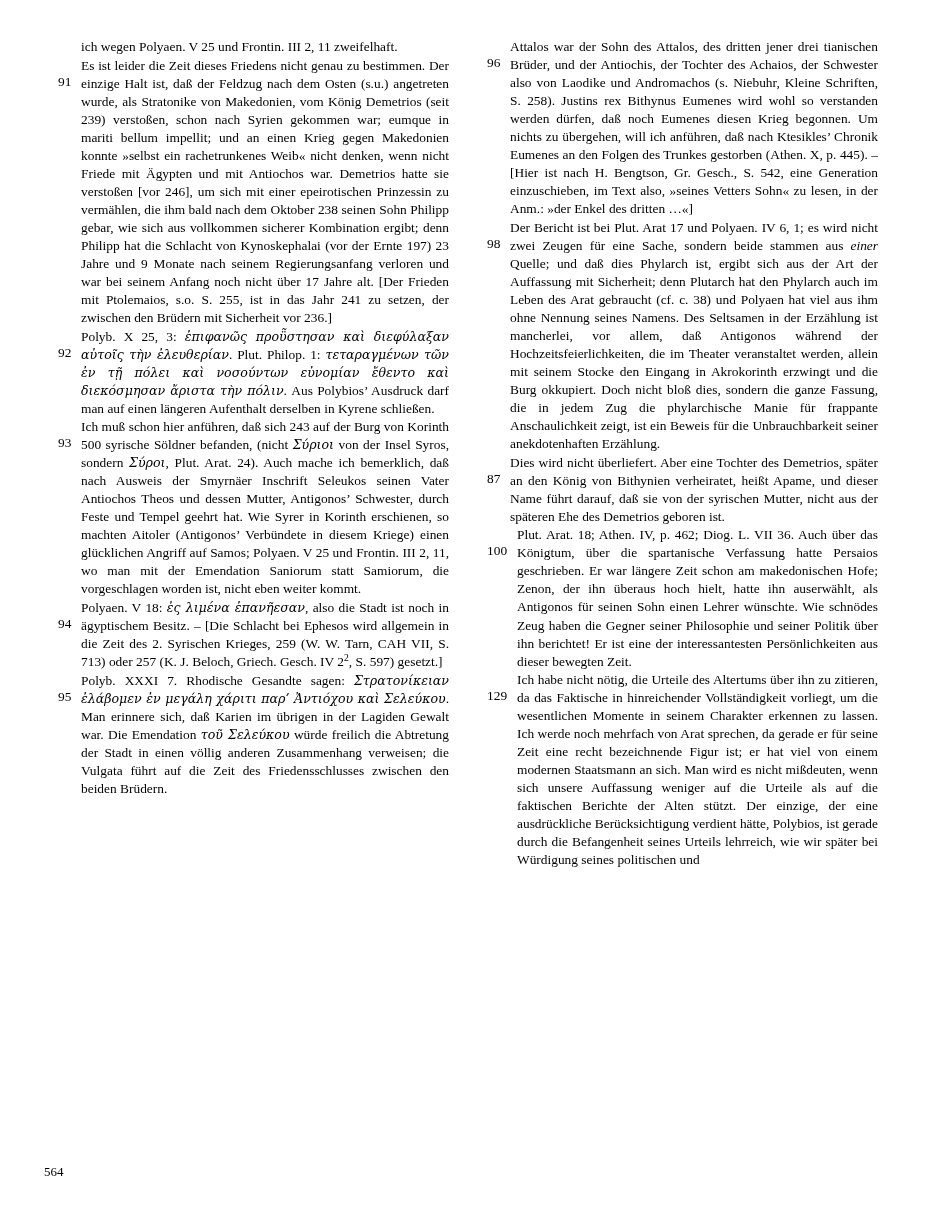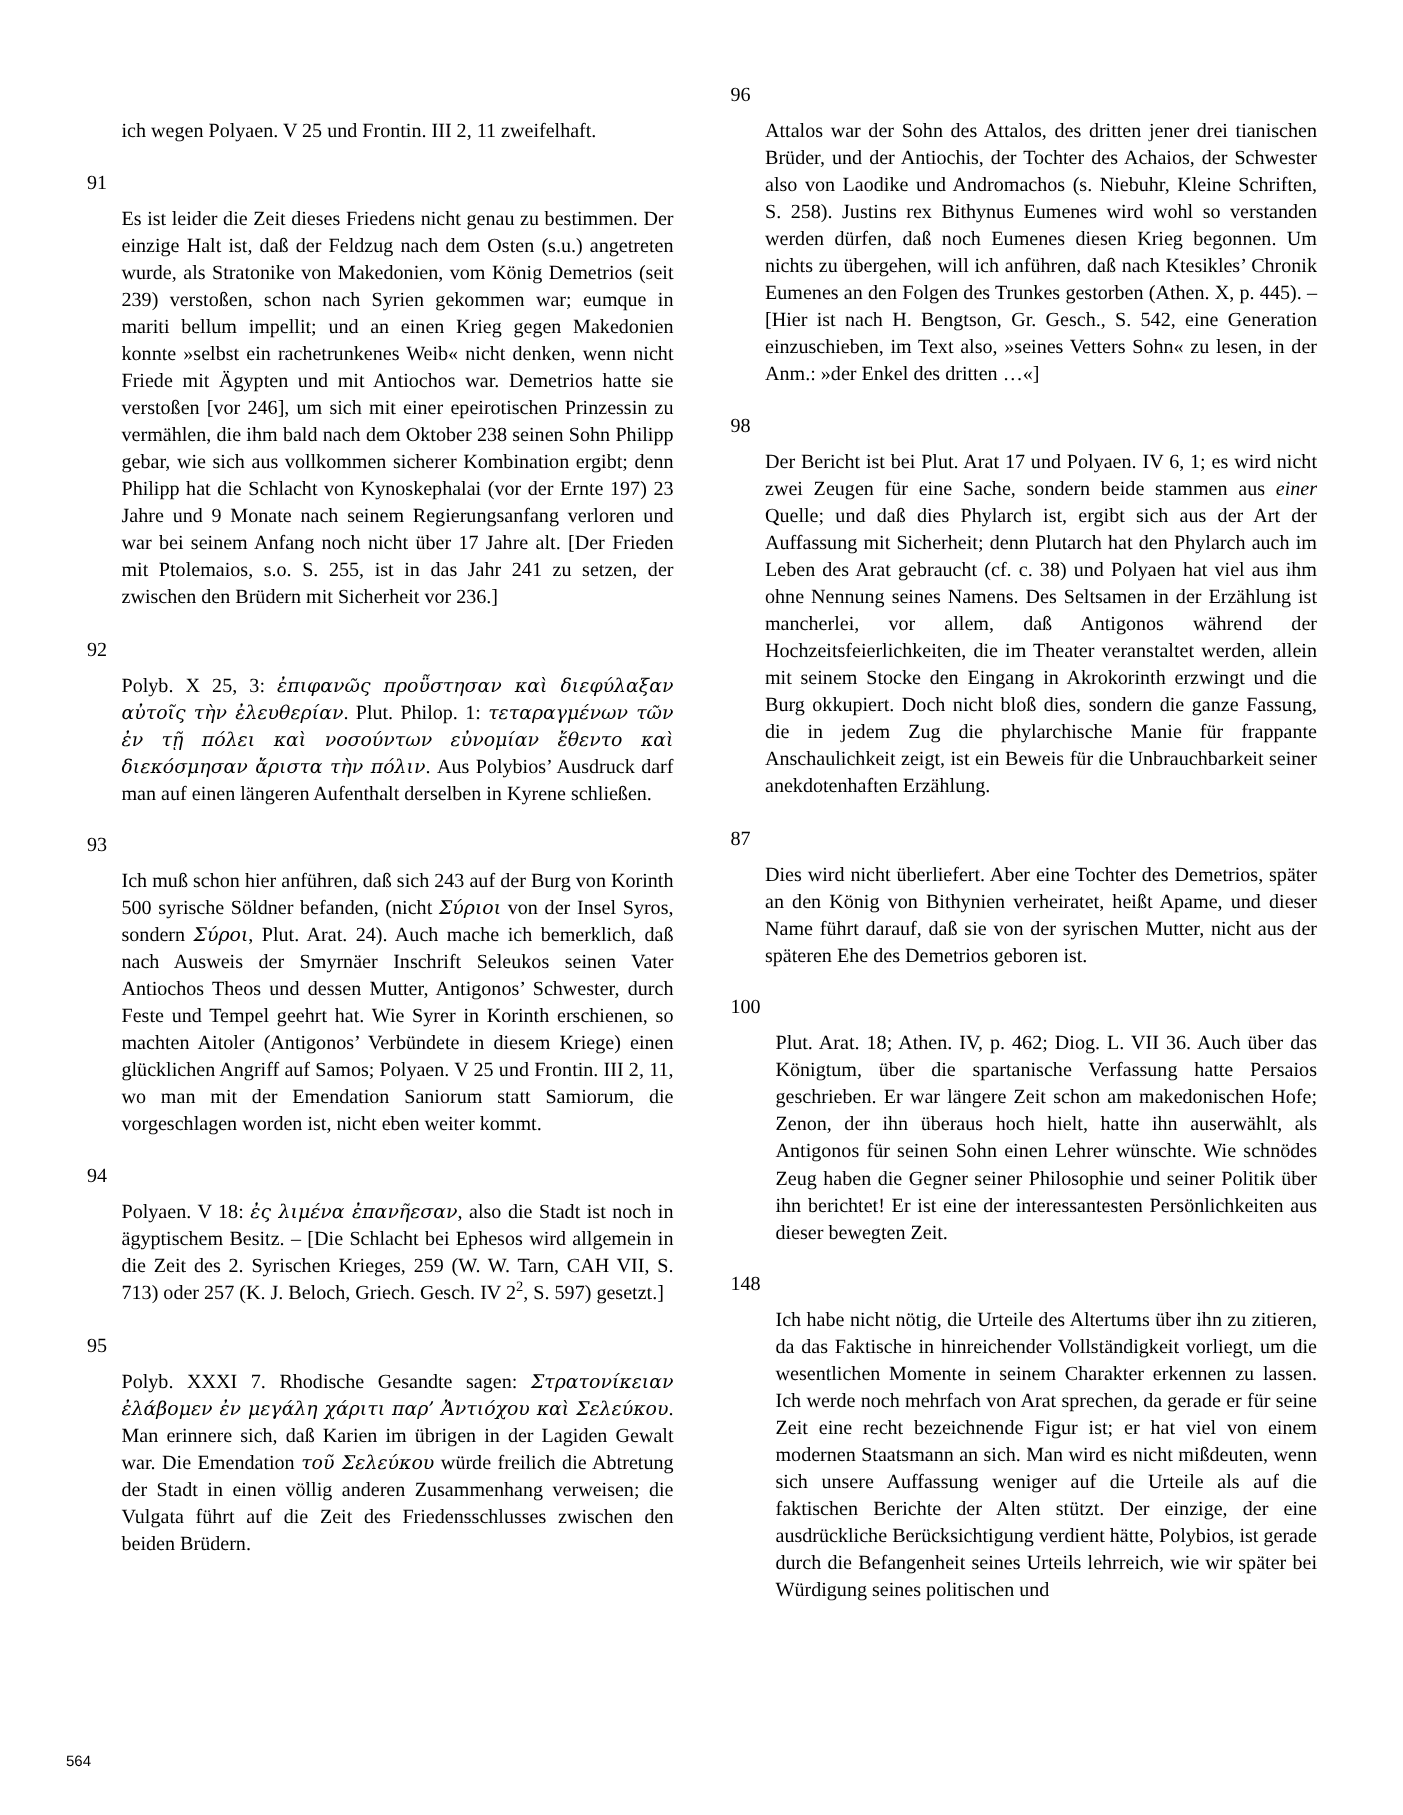--- a/index.html
+++ b/index.html
@@ -46,21 +46,20 @@
     padding-right: 2px;
     white-space: nowrap;
     margin-top: 16px;
   }
   .note .num.wide {
     min-width: 28px;
   }
   .note .body {
     flex: 1 1 auto;
     text-align: justify;
-    margin-top: 40px;
   }
   .note.cont .body {
     text-align: justify;
   }
   .gk {
     font-family: "DejaVu Serif", serif;
     font-style: italic;
     font-size: 12.6px;
   }
   .it {
@@ -68,22 +67,22 @@
   }
   sup {
     font-size: 0.72em;
     vertical-align: super;
     line-height: 0;
   }
   .folio {
     position: absolute;
     left: 44px;
     bottom: 30px;
-    font-family: Liberation Sans, sans-serif;
-    font-size: 10px;
+    font-family: Liberation Serif, serif;
+    font-size: 13px;
     color: #000;
   }
 </style>
 </head>
 <body>
 
 <div class="page">
   <div class="columns">
     <div class="col" id="left-col">
         <div class="note cont">
@@ -122,19 +121,19 @@
         </div>
         <div class="note">
           <span class="num">87</span>
           <span class="body">Dies wird nicht überliefert. Aber eine Tochter des Demetrios, später an den König von Bithynien verhei­ratet, heißt Apame, und dieser Name führt darauf, daß sie von der syrischen Mutter, nicht aus der späte­ren Ehe des Demetrios geboren ist.</span>
         </div>
         <div class="note">
           <span class="num wide">100</span>
           <span class="body">Plut. Arat. 18; Athen. IV, p. 462; Diog. L. VII 36. Auch über das Königtum, über die spartanische Ver­fassung hatte Persaios geschrieben. Er war längere Zeit schon am makedonischen Hofe; Zenon, der ihn überaus hoch hielt, hatte ihn auserwählt, als Antigonos für seinen Sohn einen Lehrer wünschte. Wie schnödes Zeug haben die Gegner seiner Philosophie und seiner Politik über ihn berichtet! Er ist eine der interessante­sten Persönlichkeiten aus dieser bewegten Zeit.</span>
         </div>
         <div class="note">
-          <span class="num wide">148</span>
+          <span class="num wide">129</span>
           <span class="body">Ich habe nicht nötig, die Urteile des Altertums über ihn zu zitieren, da das Faktische in hinreichender Vollständigkeit vorliegt, um die wesentlichen Momente in seinem Charakter erkennen zu lassen. Ich werde noch mehrfach von Arat sprechen, da gerade er für seine Zeit eine recht bezeichnende Figur ist; er hat viel von einem modernen Staatsmann an sich. Man wird es nicht mißdeuten, wenn sich unsere Auffassung weniger auf die Urteile als auf die faktischen Berichte der Alten stützt. Der einzige, der eine ausdrückliche Berücksichtigung verdient hätte, Polybios, ist gerade durch die Befangenheit seines Urteils lehrreich, wie wir später bei Würdigung seines politischen und</span>
         </div>
       </div>
   </div>
   <div class="folio">564</div>
 </div>
 
 </body></html>

